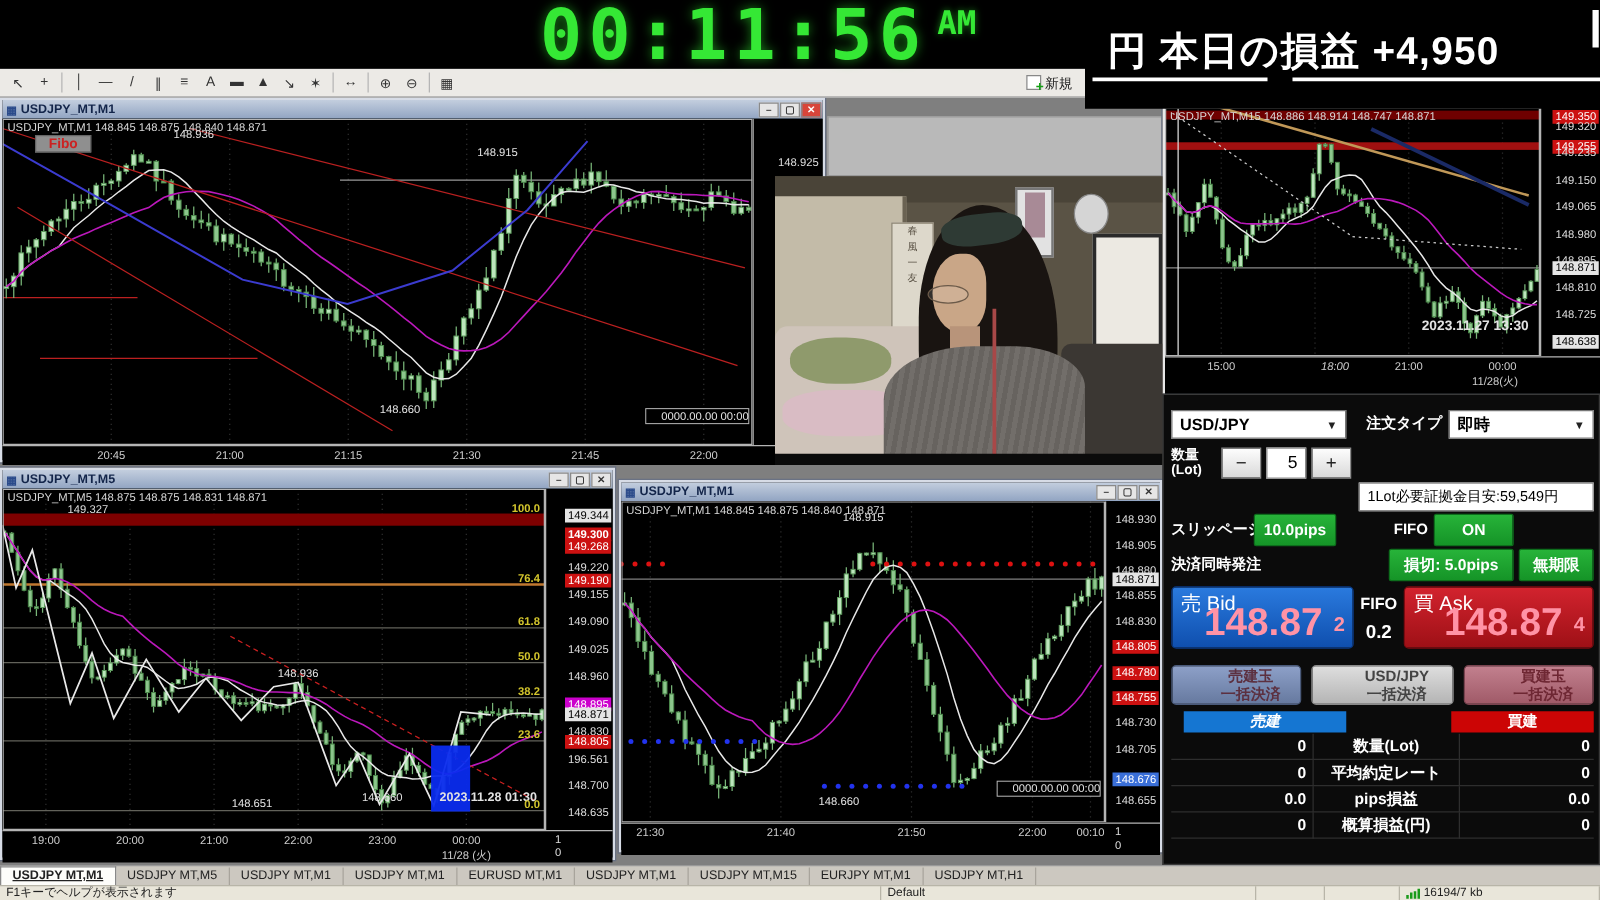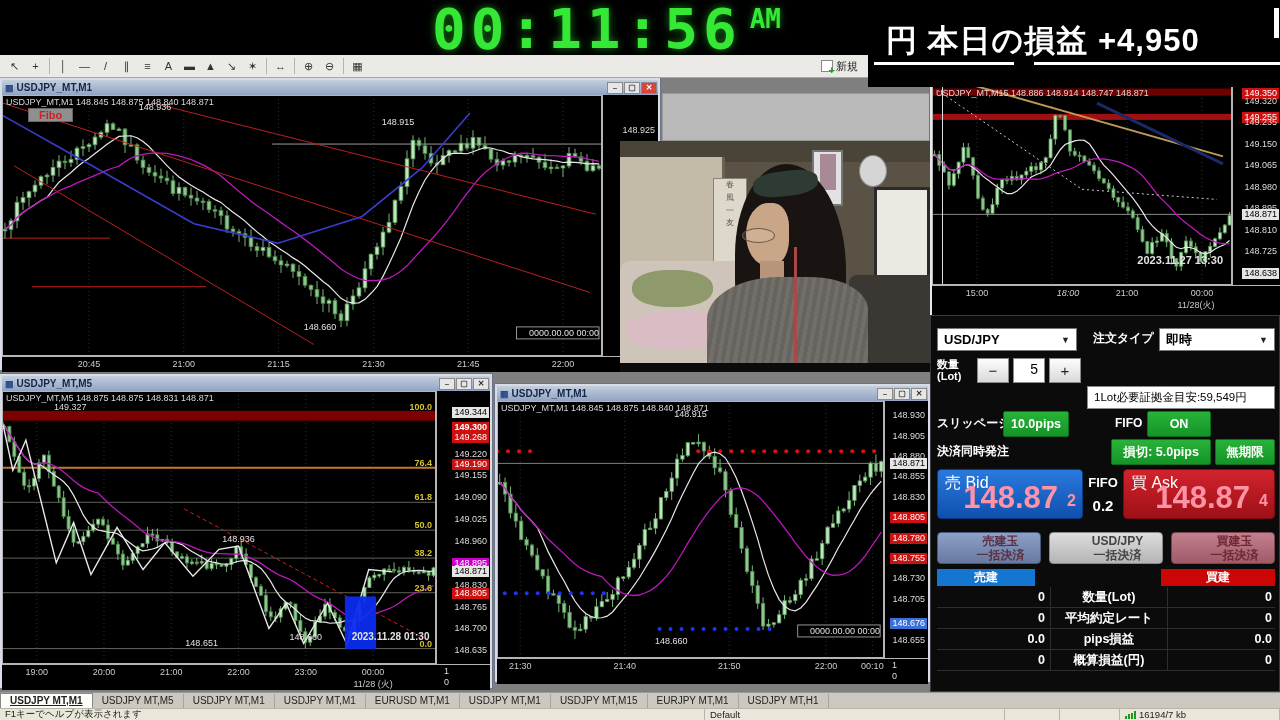--- a/index.html
+++ b/index.html
@@ -779,21 +779,21 @@
           <span class="tick" style="top: 57.525px;">149.220</span>
           <span class="tick tag-red" style="top: 67.6125px;">149.190</span>
           <span class="tick" style="top: 79.3812px;">149.155</span>
           <span class="tick" style="top: 101.237px;">149.090</span>
           <span class="tick" style="top: 123.094px;">149.025</span>
           <span class="tick" style="top: 144.95px;">148.960</span>
           <span class="tick tag-magenta" style="top: 166.806px;">148.895</span>
           <span class="tick tag-white" style="top: 174.876px;">148.871</span>
           <span class="tick" style="top: 188.662px;">148.830</span>
           <span class="tick tag-red" style="top: 197.069px;">148.805</span>
-          <span class="tick" style="top: 210.519px;">148.765</span>
+          <span class="tick" style="top: 210.519px;">196.561</span>
           <span class="tick" style="top: 232.375px;">148.700</span>
           <span class="tick" style="top: 254.231px;">148.635</span>
         </div>
     </div>
     <div class="timebar tall" id="time-m5">
         <span class="tlab" style="left: 34.72px;">19:00</span>
         <span class="tlab" style="left: 101.99px;">20:00</span>
         <span class="tlab" style="left: 169.26px;">21:00</span>
         <span class="tlab" style="left: 236.53px;">22:00</span>
         <span class="tlab" style="left: 303.8px;">23:00</span>
@@ -1086,21 +1086,21 @@
       <div class="smallpx">4</div>
     </div>
 
     <div class="closebtn cb-sell" style="left:6px;top:216px;width:104px;height:32px;">売建玉
 一括決済</div>
     <div class="closebtn cb-all" style="left:118px;top:216px;width:114px;height:32px;">USD/JPY
 一括決済</div>
     <div class="closebtn cb-buy" style="left:240px;top:216px;width:104px;height:32px;">買建玉
 一括決済</div>
 
-    <div class="colhead ch-sell" style="left:6px;top:253px;width:98px;">売建</div>
+    <div class="colhead ch-sell" style="left:16px;top:253px;width:130px;font-style:italic;">売建</div>
     <div class="colhead ch-buy" style="left:230px;top:253px;width:114px;">買建</div>
 
     <div class="prow" style="top:271px;">
       <span class="pcell pc-l">0</span>
       <span class="pcell pc-c">数量(Lot)</span>
       <span class="pcell pc-r">0</span>
     </div>
     <div class="prow" style="top:292px;">
       <span class="pcell pc-l">0</span>
       <span class="pcell pc-c">平均約定レート</span>

